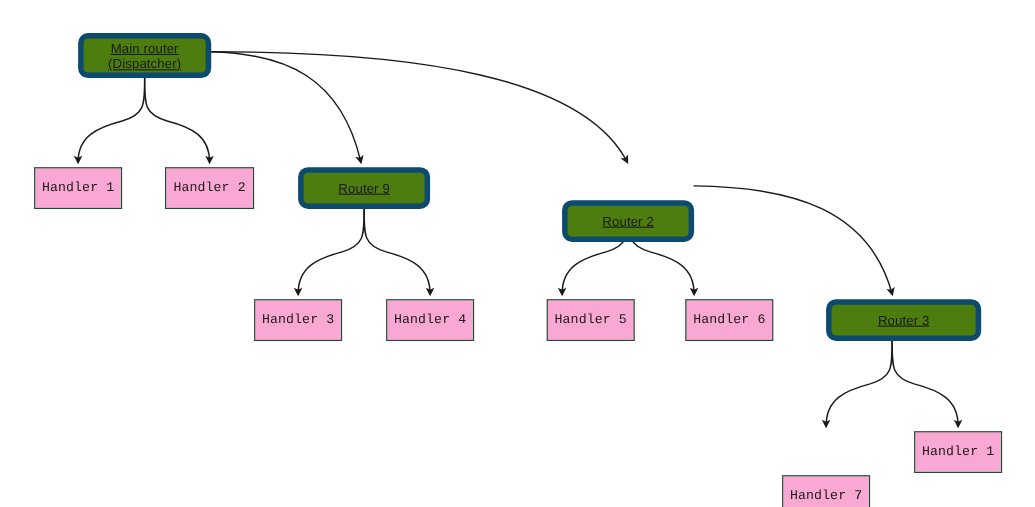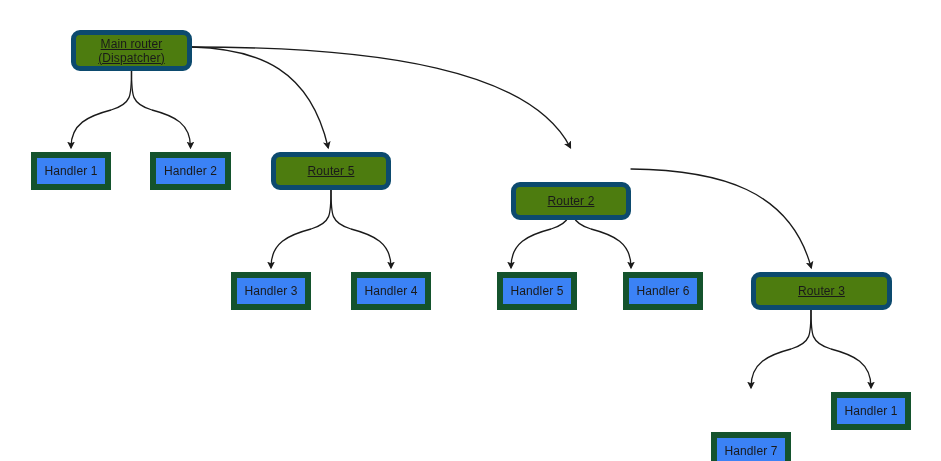--- a/index.html
+++ b/index.html
@@ -41,23 +41,24 @@
     white-space: pre-line;
     letter-spacing: 0.1px;
   }
   .node-router {
     background: #4d7c0f;
     border: 5px solid #0c4a6e;
     border-radius: 9px;
     text-decoration: underline;
   }
   .node-handler {
-    background: #3b82f6;
-    border: 6px solid #14532d;
+    background: #f9a8d4;
+    border: 1px solid #14532d;
     border-radius: 0;
+    font-family: Liberation Mono, monospace;
   }
   .node-label {
     display: block;
     width: 100%;
     padding: 0 3px;
     box-sizing: border-box;
   }
 </style>
 </head>
 <body>
@@ -83,21 +84,21 @@
         <path d="M 811 310 C 811 335 811 343 791 349 C 768 355 751 363 751 387" fill="none" stroke="#1a1a1a" stroke-width="1.3" stroke-linecap="round" marker-end="url(#arrowhead)"></path>
         <path d="M 811 310 C 811 335 811 343 831 349 C 854 355 871 363 871 387" fill="none" stroke="#1a1a1a" stroke-width="1.3" stroke-linecap="round" marker-end="url(#arrowhead)"></path>
       </g>
   </svg>
 
   <div id="node-group">
       <div class="node node-router" style="left: 71px; top: 30px; width: 121px; height: 41px;"><span class="node-label">Main router
 (Dispatcher)</span></div>
       <div class="node node-handler" style="left: 31px; top: 152px; width: 80px; height: 38px;"><span class="node-label">Handler 1</span></div>
       <div class="node node-handler" style="left: 150px; top: 152px; width: 81px; height: 38px;"><span class="node-label">Handler 2</span></div>
-      <div class="node node-router" style="left: 271px; top: 152px; width: 120px; height: 38px;"><span class="node-label">Router 5</span></div>
+      <div class="node node-router" style="left: 271px; top: 152px; width: 120px; height: 38px;"><span class="node-label">Router 9</span></div>
       <div class="node node-router" style="left: 511px; top: 152px; width: 120px; height: 38px; margin-top: 30px;"><span class="node-label">Router 2</span></div>
       <div class="node node-handler" style="left: 231px; top: 272px; width: 80px; height: 38px;"><span class="node-label">Handler 3</span></div>
       <div class="node node-handler" style="left: 351px; top: 272px; width: 80px; height: 38px;"><span class="node-label">Handler 4</span></div>
       <div class="node node-handler" style="left: 471px; top: 272px; width: 80px; height: 38px; margin-left: 26px;"><span class="node-label">Handler 5</span></div>
       <div class="node node-handler" style="left: 591px; top: 272px; width: 80px; height: 38px; margin-left: 32px;"><span class="node-label">Handler 6</span></div>
       <div class="node node-router" style="left: 751px; top: 272px; width: 141px; height: 38px;"><span class="node-label">Router 3</span></div>
       <div class="node node-handler" style="left: 711px; top: 392px; width: 80px; height: 38px; margin-top: 40px;"><span class="node-label">Handler 7</span></div>
       <div class="node node-handler" style="left: 831px; top: 392px; width: 80px; height: 38px;"><span class="node-label">Handler 1</span></div>
     </div>
 

